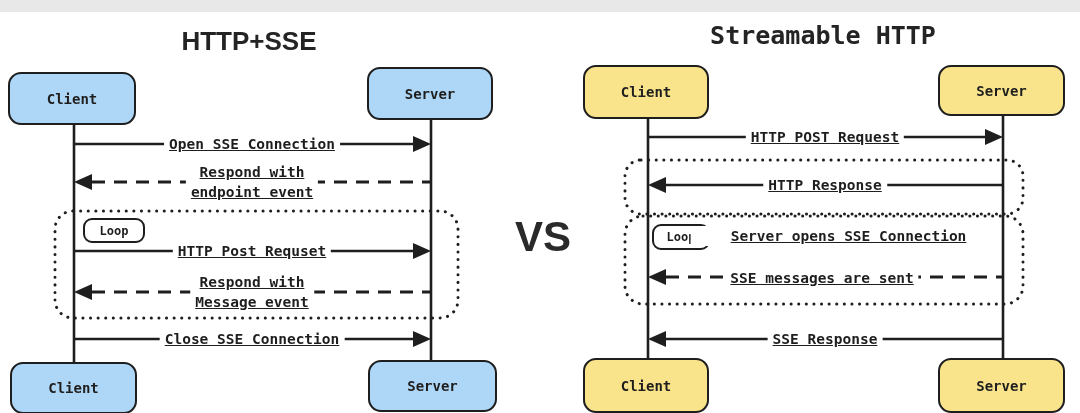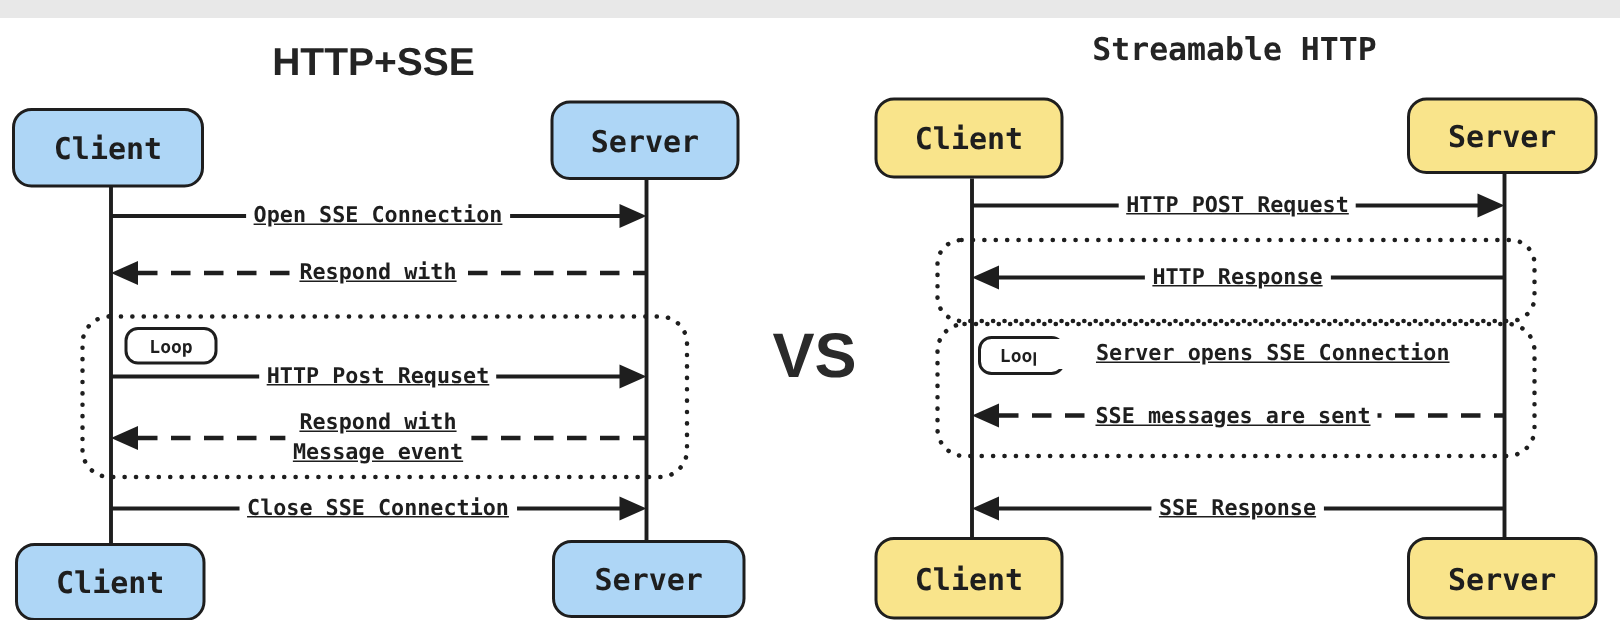--- a/index.html
+++ b/index.html
@@ -17,21 +17,21 @@
   }
   svg.wires{position:absolute;left:0;top:0;width:1080px;height:413px;}
   .sline{stroke:var(--line);stroke-width:2.6;fill:none;}
   .dashline{stroke:var(--line);stroke-width:3;fill:none;stroke-dasharray:13 9;}
   .dotrect{stroke:var(--line);stroke-width:3;fill:none;stroke-dasharray:0.1 7.5;stroke-linecap:round;}
   .ahead{fill:var(--line);stroke:none;}
 
   .actor{
     position:absolute;display:flex;align-items:center;justify-content:center;
     border:2.5px solid var(--line);border-radius:13px;
-    font-size:20px;font-weight:bold;color:var(--line);
+    font-size:14px;font-weight:bold;color:var(--line);
     font-family:"DejaVu Sans Mono",monospace;
   }
   .actor.blue{background:var(--left-actor-fill);}
   .actor.yellow{background:var(--right-actor-fill);}
 
   .mlabel{
     position:absolute;transform:translate(-50%,-50%);
     background:var(--background);padding:0 5px;
     font-size:14.5px;font-weight:600;color:var(--line);
     white-space:nowrap;text-align:center;line-height:1.38;text-decoration:underline;
@@ -41,21 +41,21 @@
   .loopbox{
     position:absolute;display:flex;align-items:center;justify-content:center;
     background:var(--background);border:2px solid var(--line);border-radius:9px;
     font-size:12px;font-weight:600;color:var(--line);
   }
 
   .title{
     position:absolute;transform:translateX(-50%);color:#242424;white-space:nowrap;
   }
   .title.left{font-family:"Liberation Sans",sans-serif;font-weight:600;font-size:26px;}
-  .title.right{font-family:"DejaVu Sans Mono",monospace;font-weight:bold;font-size:21px;}
+  .title.right{font-family:"DejaVu Sans Mono",monospace;font-weight:bold;font-size:25px;}
 
   .vs{
     position:absolute;transform:translate(-50%,-50%);
     font-family:"Liberation Sans",sans-serif;font-weight:600;font-size:42px;color:#2a2a2a;
   }
 </style>
 </head>
 <body>
 
 <div class="stage">
@@ -118,20 +118,21 @@
     <span>Client</span>
   </div>
   <div class="actor blue" style="left:368px;top:348px;width:129px;height:52px;">
     <span>Server</span>
   </div>
 
   <div class="mlabel" style="left:252px;top:132px;">Open SSE Connection</div>
 
   <div class="mlabel" style="left:252px;top:170px;">
     <span>Respond with</span>
+    <span>endpoint event</span>
   </div>
 
   <div class="loopbox" style="left:83px;top:206px;width:62px;height:25px;">
     <span>Loop</span>
   </div>
 
   <div class="mlabel" style="left:252px;top:239px;">HTTP Post Requset</div>
 
   <div class="mlabel" style="left:252px;top:280px;">
     <span>Respond with</span>

